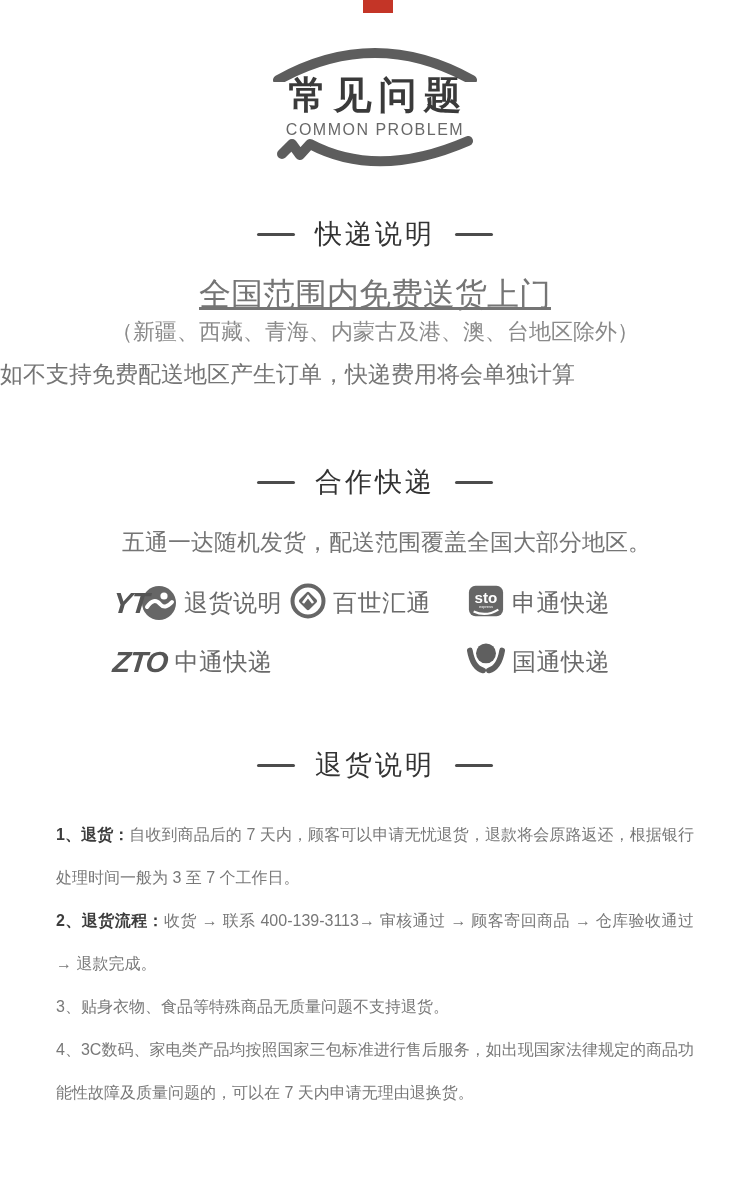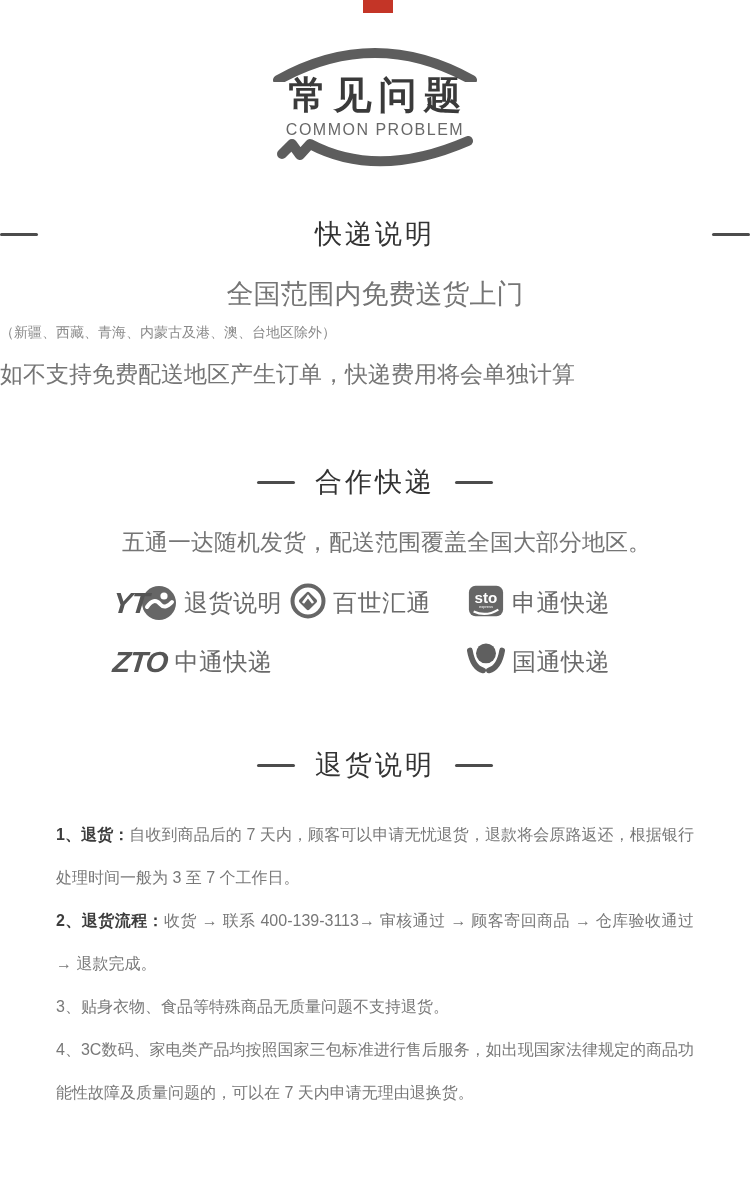--- a/index.html
+++ b/index.html
@@ -58,35 +58,36 @@
     background: #4c4c4c;
     border-radius: 2px;
   }
   .section-heading h2 {
     margin: 0;
     font-size: 27px;
     font-weight: 500;
     color: #333333;
     letter-spacing: 3px;
   }
-  .sh-shipping { margin-top: 38px; justify-content: space-between; }
+  .sh-shipping { margin-top: 38px; }
   .sh-couriers { margin-top: 74px; }
   .sh-returns  { margin-top: 64px; }
 
   
   .ship-line1 {
     text-align: center;
-    font-size: 27px;
+    font-size: 32px;
     color: #757575;
     margin: 26px 0 0 0;
     line-height: 32px;
+    text-decoration: underline;
   }
   .ship-line2 {
-    text-align: left;
-    font-size: 14px;
+    text-align: center;
+    font-size: 22px;
     color: #8a8a8a;
     margin: 8px 0 12px 0;
     line-height: 28px;
   }
   .ship-line3 {
     font-size: 23px;
     color: #757575;
     margin: 8px 0 0 0;
     line-height: 32px;
   }

